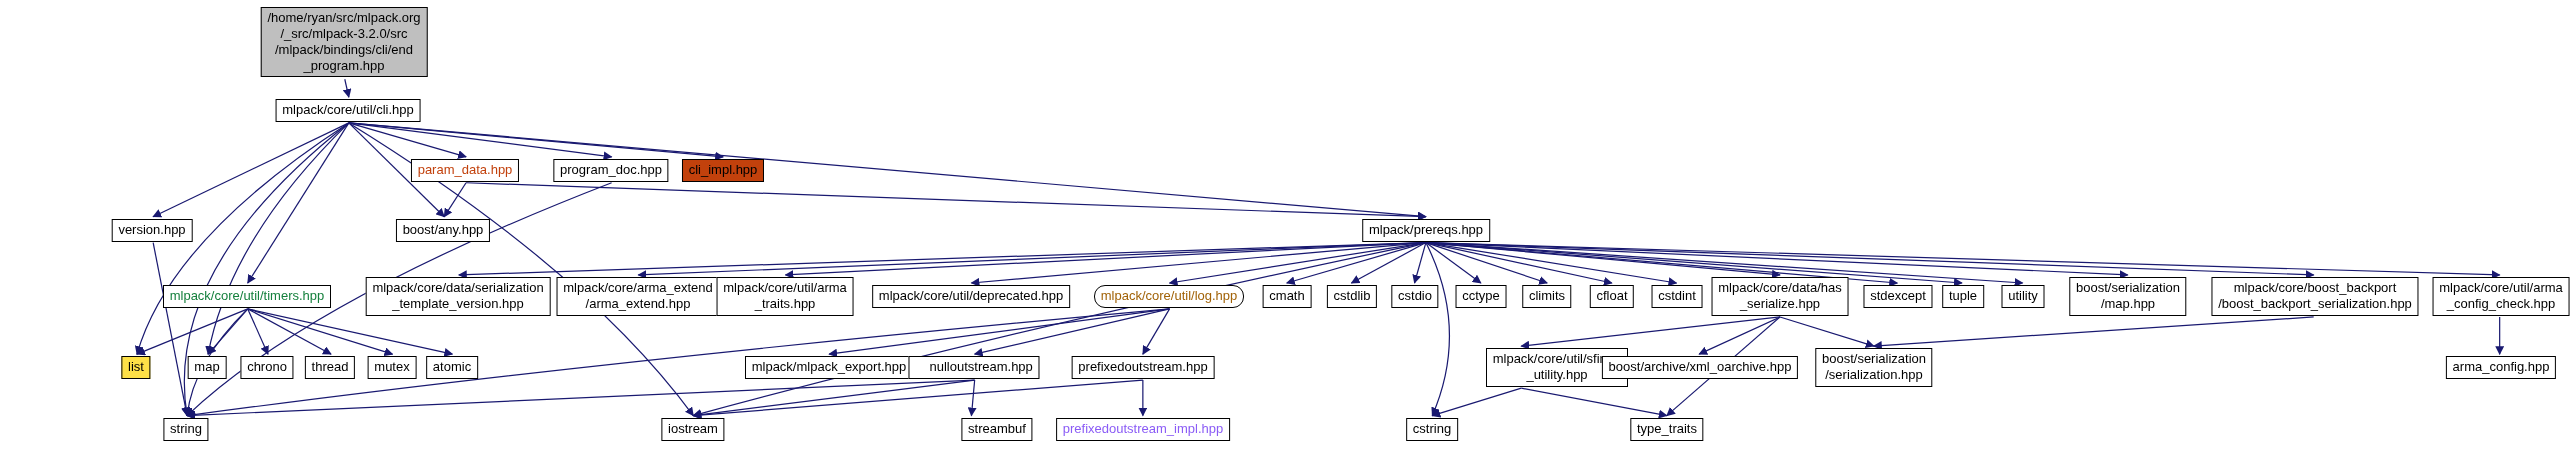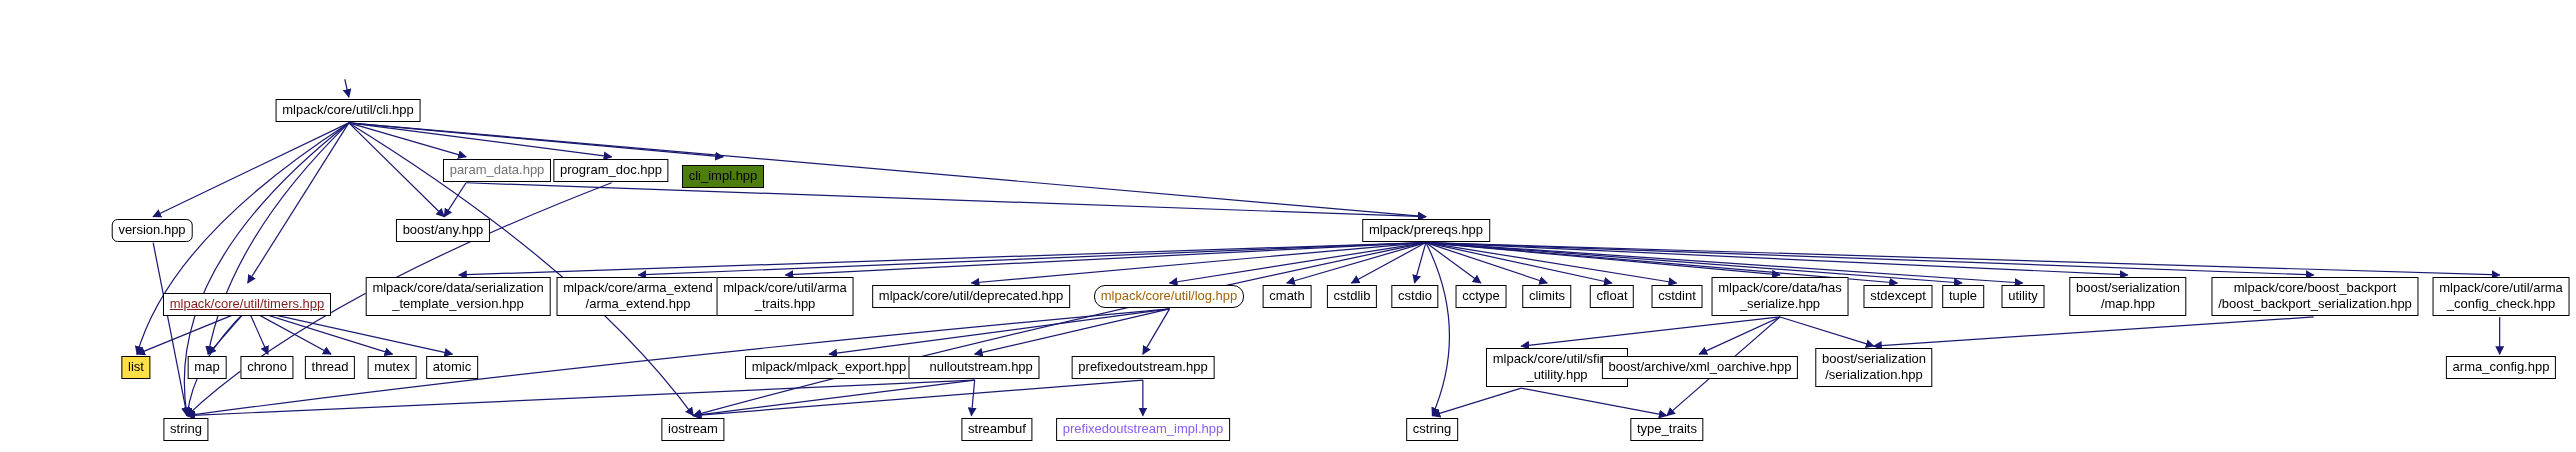--- a/index.html
+++ b/index.html
@@ -102,42 +102,48 @@
       <path d="M 1412 470 Q 1412 492 1412 514" class="edge" marker-end="url(#arrow)"></path>
       <path d="M 2200 392 Q 2040 410 1880 428" class="edge" marker-end="url(#arrow)"></path>
       <path d="M 2200 392 Q 2150 415 2100 438" class="edge" marker-end="url(#arrow)"></path>
       <path d="M 2200 392 Q 2258 410 2316 428" class="edge" marker-end="url(#arrow)"></path>
       <path d="M 2200 392 Q 2130 453 2060 514" class="edge" marker-end="url(#arrow)"></path>
       <path d="M 1880 480 Q 1825 497 1770 514" class="edge" marker-end="url(#arrow)"></path>
       <path d="M 1880 480 Q 1970 497 2060 514" class="edge" marker-end="url(#arrow)"></path>
       <path d="M 2860 392 Q 2588 410 2316 428" class="edge" marker-end="url(#arrow)"></path>
       <path d="M 3090 392 Q 3090 415 3090 438" class="edge" marker-end="url(#arrow)"></path>
     </svg>
+<div class="node root" style="left: 344px; top: 6.5px; background: rgb(191, 191, 191); border-color: rgb(0, 0, 0); color: rgb(0, 0, 0);">
+      <div>/home/ryan/src/mlpack.org</div>
+      <div>/_src/mlpack-3.2.0/src</div>
+      <div>/mlpack/bindings/cli/end</div>
+      <div>_program.hpp</div>
+    </div>
     <div class="node" style="left: 348px; top: 99px; background: rgb(255, 255, 255); border-color: rgb(0, 0, 0); color: rgb(0, 0, 0);">
       <div>mlpack/core/util/cli.hpp</div>
     </div>
-    <div class="node" style="left: 465px; top: 159px; background: rgb(255, 255, 255); border-color: rgb(0, 0, 0); color: #737373; margin-left: 32px;">
+    <div class="node" style="left: 465px; top: 159px; background: rgb(255, 255, 255); border-color: rgb(0, 0, 0); color: #c2410c;">
       <div>param_data.hpp</div>
     </div>
     <div class="node" style="left: 611px; top: 159px; background: rgb(255, 255, 255); border-color: rgb(0, 0, 0); color: rgb(0, 0, 0);">
       <div>program_doc.hpp</div>
     </div>
-    <div class="node" style="left: 723px; top: 165px; background: #4d7c0f; border-color: rgb(0, 0, 0); color: rgb(0, 0, 0);">
+    <div class="node" style="left: 723px; top: 159px; background: #c2410c; border-color: rgb(0, 0, 0); color: rgb(0, 0, 0);">
       <div>cli_impl.hpp</div>
     </div>
-    <div class="node" style="left: 152px; top: 219px; background: rgb(255, 255, 255); border-color: rgb(0, 0, 0); color: rgb(0, 0, 0); border-radius: 6px;">
+    <div class="node" style="left: 152px; top: 219px; background: rgb(255, 255, 255); border-color: rgb(0, 0, 0); color: rgb(0, 0, 0);">
       <div>version.hpp</div>
     </div>
     <div class="node" style="left: 443px; top: 219px; background: rgb(255, 255, 255); border-color: rgb(0, 0, 0); color: rgb(0, 0, 0);">
       <div>boost/any.hpp</div>
     </div>
     <div class="node" style="left: 1426px; top: 219px; background: rgb(255, 255, 255); border-color: rgb(0, 0, 0); color: rgb(0, 0, 0);">
       <div>mlpack/prereqs.hpp</div>
     </div>
-    <div class="node" style="left: 247px; top: 293px; background: rgb(255, 255, 255); border-color: rgb(0, 0, 0); color: #7f1d1d; text-decoration: underline;">
+    <div class="node" style="left: 247px; top: 285px; background: rgb(255, 255, 255); border-color: rgb(0, 0, 0); color: #15803d;">
       <div>mlpack/core/util/timers.hpp</div>
     </div>
     <div class="node" style="left: 638px; top: 277px; background: rgb(255, 255, 255); border-color: rgb(0, 0, 0); color: rgb(0, 0, 0);">
       <div>mlpack/core/arma_extend</div>
       <div>/arma_extend.hpp</div>
     </div>
     <div class="node" style="left: 458px; top: 277px; background: rgb(255, 255, 255); border-color: rgb(0, 0, 0); color: rgb(0, 0, 0);">
       <div>mlpack/core/data/serialization</div>
       <div>_template_version.hpp</div>
     </div>

